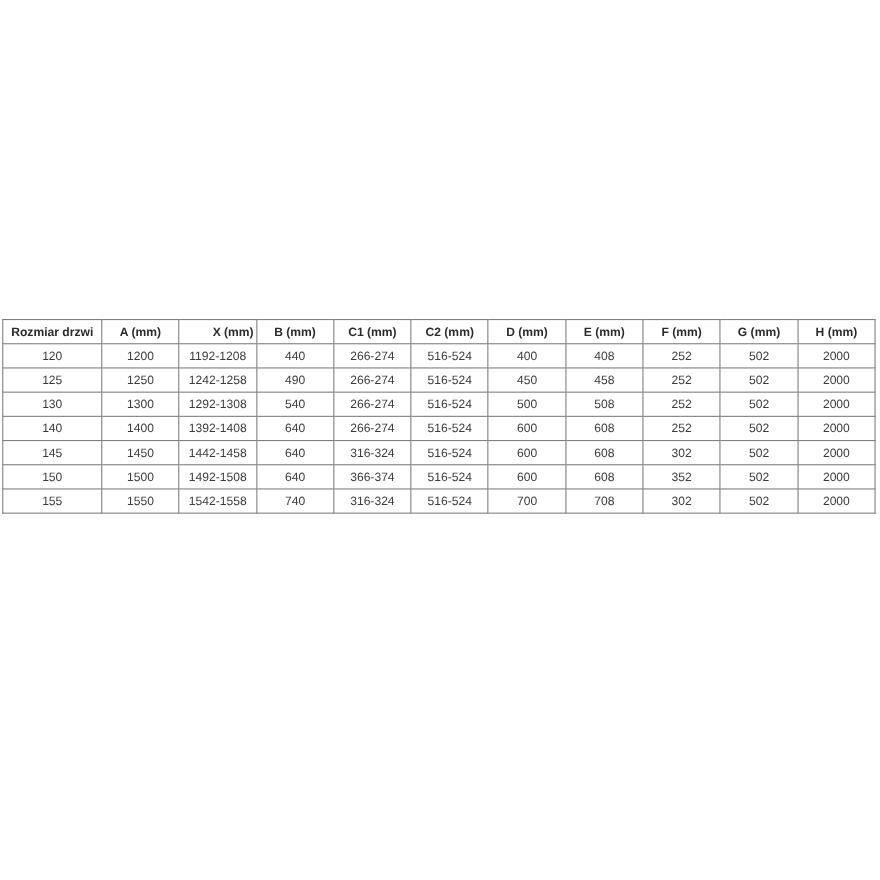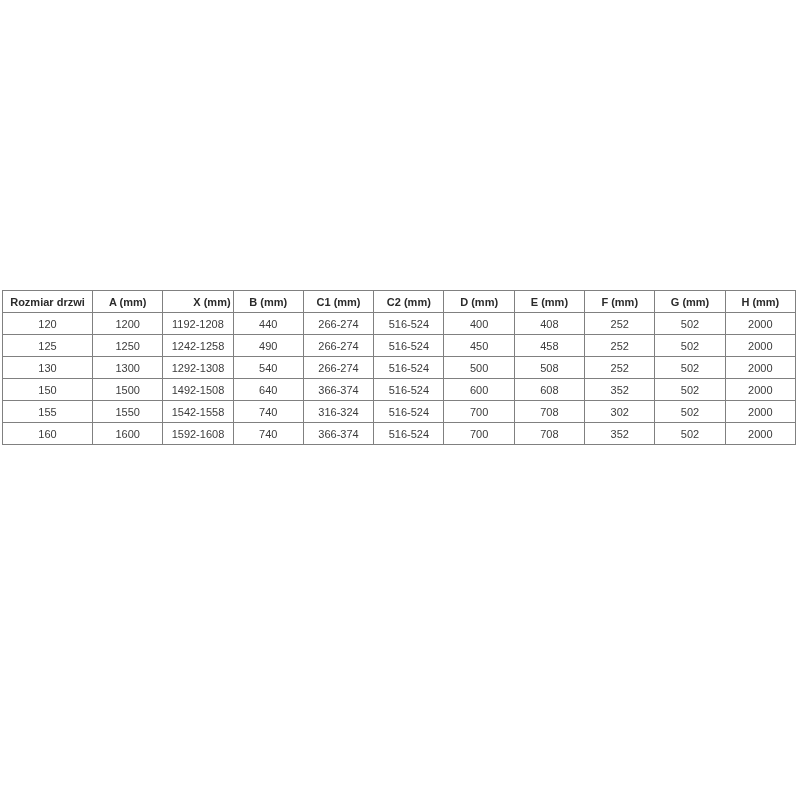--- a/index.html
+++ b/index.html
@@ -117,20 +117,46 @@
             <td style="border-color: rgb(128, 128, 128); color: rgb(59, 59, 59);">540</td>
             <td style="border-color: rgb(128, 128, 128); color: rgb(59, 59, 59);">266-274</td>
             <td style="border-color: rgb(128, 128, 128); color: rgb(59, 59, 59);">516-524</td>
             <td style="border-color: rgb(128, 128, 128); color: rgb(59, 59, 59);">500</td>
             <td style="border-color: rgb(128, 128, 128); color: rgb(59, 59, 59);">508</td>
             <td style="border-color: rgb(128, 128, 128); color: rgb(59, 59, 59);">252</td>
             <td style="border-color: rgb(128, 128, 128); color: rgb(59, 59, 59);">502</td>
             <td style="border-color: rgb(128, 128, 128); color: rgb(59, 59, 59);">2000</td>
           </tr>
           <tr>
+            <td style="border-color: rgb(128, 128, 128); color: rgb(59, 59, 59);">140</td>
+            <td style="border-color: rgb(128, 128, 128); color: rgb(59, 59, 59);">1400</td>
+            <td style="border-color: rgb(128, 128, 128); color: rgb(59, 59, 59);">1392-1408</td>
+            <td style="border-color: rgb(128, 128, 128); color: rgb(59, 59, 59);">640</td>
+            <td style="border-color: rgb(128, 128, 128); color: rgb(59, 59, 59);">266-274</td>
+            <td style="border-color: rgb(128, 128, 128); color: rgb(59, 59, 59);">516-524</td>
+            <td style="border-color: rgb(128, 128, 128); color: rgb(59, 59, 59);">600</td>
+            <td style="border-color: rgb(128, 128, 128); color: rgb(59, 59, 59);">608</td>
+            <td style="border-color: rgb(128, 128, 128); color: rgb(59, 59, 59);">252</td>
+            <td style="border-color: rgb(128, 128, 128); color: rgb(59, 59, 59);">502</td>
+            <td style="border-color: rgb(128, 128, 128); color: rgb(59, 59, 59);">2000</td>
+          </tr>
+          <tr>
+            <td style="border-color: rgb(128, 128, 128); color: rgb(59, 59, 59);">145</td>
+            <td style="border-color: rgb(128, 128, 128); color: rgb(59, 59, 59);">1450</td>
+            <td style="border-color: rgb(128, 128, 128); color: rgb(59, 59, 59);">1442-1458</td>
+            <td style="border-color: rgb(128, 128, 128); color: rgb(59, 59, 59);">640</td>
+            <td style="border-color: rgb(128, 128, 128); color: rgb(59, 59, 59);">316-324</td>
+            <td style="border-color: rgb(128, 128, 128); color: rgb(59, 59, 59);">516-524</td>
+            <td style="border-color: rgb(128, 128, 128); color: rgb(59, 59, 59);">600</td>
+            <td style="border-color: rgb(128, 128, 128); color: rgb(59, 59, 59);">608</td>
+            <td style="border-color: rgb(128, 128, 128); color: rgb(59, 59, 59);">302</td>
+            <td style="border-color: rgb(128, 128, 128); color: rgb(59, 59, 59);">502</td>
+            <td style="border-color: rgb(128, 128, 128); color: rgb(59, 59, 59);">2000</td>
+          </tr>
+          <tr>
             <td style="border-color: rgb(128, 128, 128); color: rgb(59, 59, 59);">150</td>
             <td style="border-color: rgb(128, 128, 128); color: rgb(59, 59, 59); margin-left: 20px;">1500</td>
             <td style="border-color: rgb(128, 128, 128); color: rgb(59, 59, 59);">1492-1508</td>
             <td style="border-color: rgb(128, 128, 128); color: rgb(59, 59, 59);">640</td>
             <td style="border-color: rgb(128, 128, 128); color: rgb(59, 59, 59);">366-374</td>
             <td style="border-color: rgb(128, 128, 128); color: rgb(59, 59, 59);">516-524</td>
             <td style="border-color: rgb(128, 128, 128); color: rgb(59, 59, 59);">600</td>
             <td style="border-color: rgb(128, 128, 128); color: rgb(59, 59, 59);">608</td>
             <td style="border-color: rgb(128, 128, 128); color: rgb(59, 59, 59);">352</td>
             <td style="border-color: rgb(128, 128, 128); color: rgb(59, 59, 59);">502</td>
@@ -142,29 +168,16 @@
             <td style="border-color: rgb(128, 128, 128); color: rgb(59, 59, 59);">1542-1558</td>
             <td style="border-color: rgb(128, 128, 128); color: rgb(59, 59, 59);">740</td>
             <td style="border-color: rgb(128, 128, 128); color: rgb(59, 59, 59);">316-324</td>
             <td style="border-color: rgb(128, 128, 128); color: rgb(59, 59, 59);">516-524</td>
             <td style="border-color: rgb(128, 128, 128); color: rgb(59, 59, 59);">700</td>
             <td style="border-color: rgb(128, 128, 128); color: rgb(59, 59, 59);">708</td>
             <td style="border-color: rgb(128, 128, 128); color: rgb(59, 59, 59);">302</td>
             <td style="border-color: rgb(128, 128, 128); color: rgb(59, 59, 59);">502</td>
             <td style="border-color: rgb(128, 128, 128); color: rgb(59, 59, 59);">2000</td>
           </tr>
-          <tr>
-            <td style="border-color: rgb(128, 128, 128); color: rgb(59, 59, 59);">160</td>
-            <td style="border-color: rgb(128, 128, 128); color: rgb(59, 59, 59);">1600</td>
-            <td style="border-color: rgb(128, 128, 128); color: rgb(59, 59, 59);">1592-1608</td>
-            <td style="border-color: rgb(128, 128, 128); color: rgb(59, 59, 59);">740</td>
-            <td style="border-color: rgb(128, 128, 128); color: rgb(59, 59, 59);">366-374</td>
-            <td style="border-color: rgb(128, 128, 128); color: rgb(59, 59, 59);">516-524</td>
-            <td style="border-color: rgb(128, 128, 128); color: rgb(59, 59, 59);">700</td>
-            <td style="border-color: rgb(128, 128, 128); color: rgb(59, 59, 59);">708</td>
-            <td style="border-color: rgb(128, 128, 128); color: rgb(59, 59, 59);">352</td>
-            <td style="border-color: rgb(128, 128, 128); color: rgb(59, 59, 59);">502</td>
-            <td style="border-color: rgb(128, 128, 128); color: rgb(59, 59, 59);">2000</td>
-          </tr>
         </tbody>
     </table>
   </div>
 </div>
 
 </body></html>

